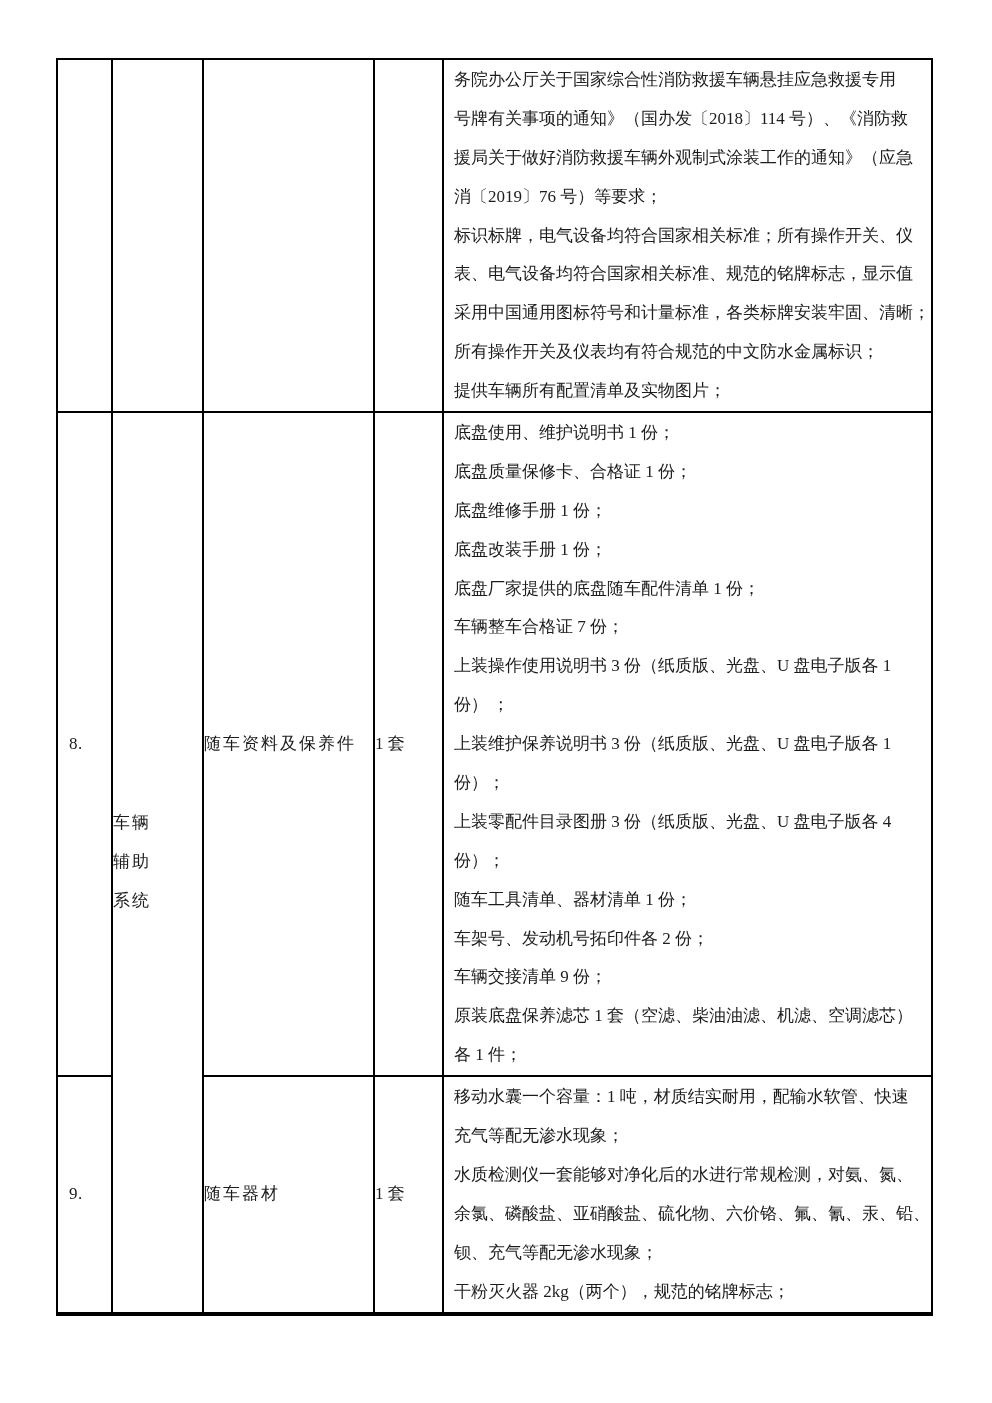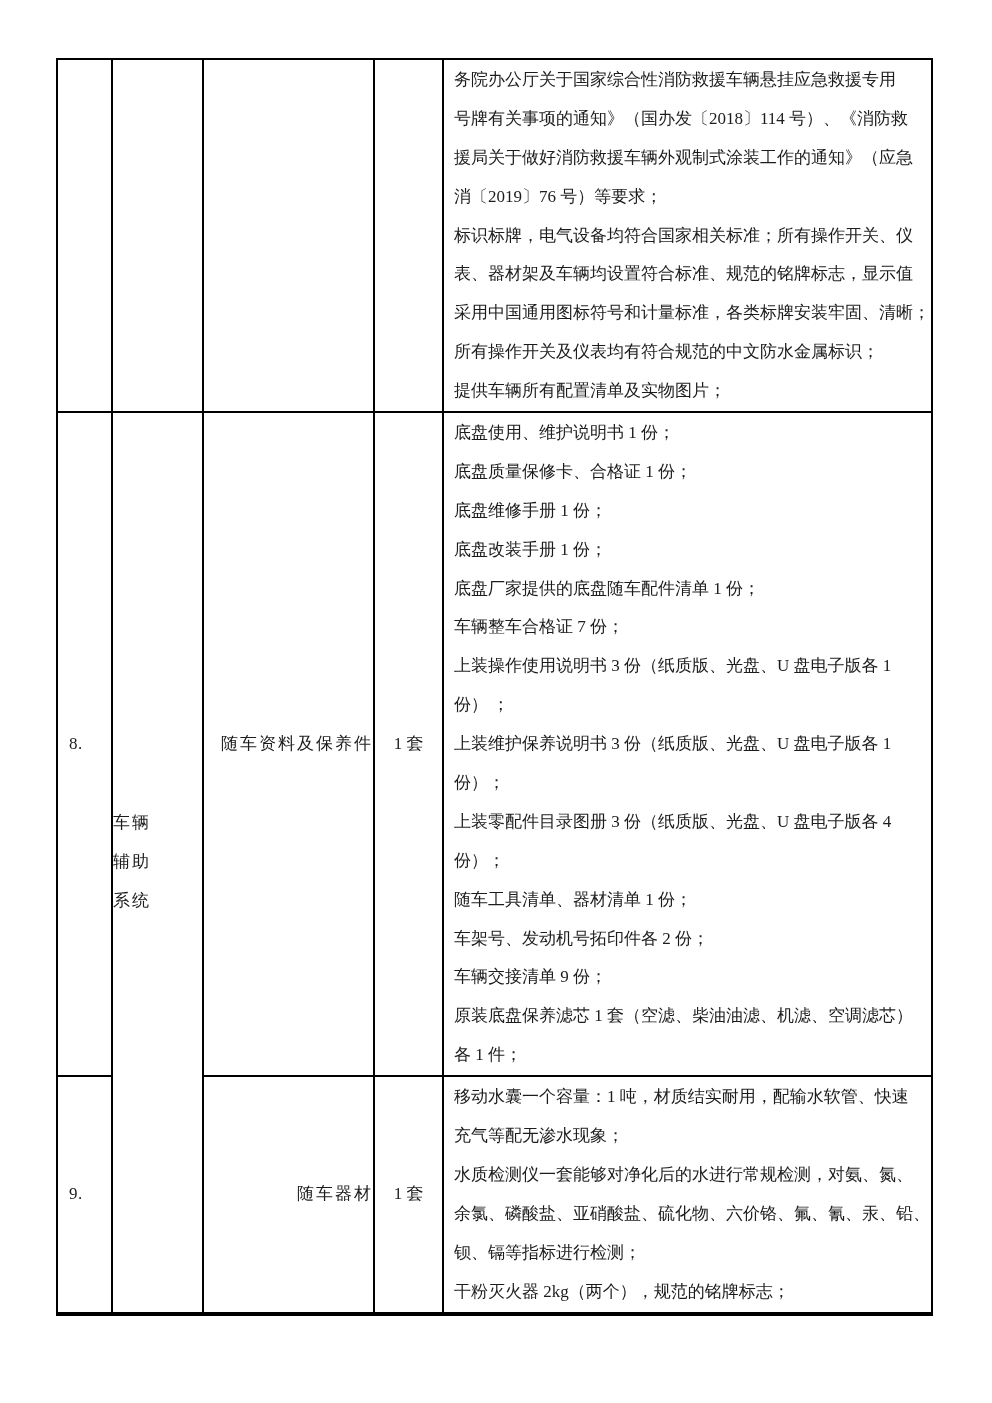--- a/index.html
+++ b/index.html
@@ -34,25 +34,24 @@
   td.num {
     text-align: left;
     padding-left: 11px;
     letter-spacing: 0.5px;
   }
   td.cat {
     text-align: left;
     letter-spacing: 2px;
   }
   td.item {
-    text-align: right;
+    text-align: left;
     letter-spacing: 2px;
   }
   td.qty {
-    text-align: center;
   }
   td.spec-cell {
     vertical-align: top;
     text-align: left;
     padding: 1px 7px 0 10px;
   }
   td.spec-cell .ln {
     white-space: nowrap;
     height: 38.9px;
   }
@@ -78,21 +77,21 @@
       <td class="num"></td>
       <td class="cat"></td>
       <td class="item"></td>
       <td class="qty"></td>
       <td class="spec-cell">
             <div class="ln">务院办公厅关于国家综合性消防救援车辆悬挂应急救援专用</div>
             <div class="ln">号牌有关事项的通知》（国办发〔2018〕114 号）、《消防救</div>
             <div class="ln">援局关于做好消防救援车辆外观制式涂装工作的通知》（应急</div>
             <div class="ln">消〔2019〕76 号）等要求；</div>
             <div class="ln">标识标牌，电气设备均符合国家相关标准；所有操作开关、仪</div>
-            <div class="ln">表、器材架及车辆均设置符合标准、规范的铭牌标志，显示值</div>
+            <div class="ln">表、电气设备均符合国家相关标准、规范的铭牌标志，显示值</div>
             <div class="ln">采用中国通用图标符号和计量标准，各类标牌安装牢固、清晰；</div>
             <div class="ln">所有操作开关及仪表均有符合规范的中文防水金属标识；</div>
             <div class="ln">提供车辆所有配置清单及实物图片；</div>
           </td>
     </tr>
 
     <tr class="row-8">
       <td class="num">8.</td>
       <td class="cat" rowspan="2">
             <div class="ln">车辆</div>
@@ -124,19 +123,19 @@
 
     <tr class="row-9">
       <td class="num">9.</td>
       <td class="item">随车器材</td>
       <td class="qty">1 套</td>
       <td class="spec-cell">
             <div class="ln">移动水囊一个容量：1 吨，材质结实耐用，配输水软管、快速</div>
             <div class="ln">充气等配无渗水现象；</div>
             <div class="ln">水质检测仪一套能够对净化后的水进行常规检测，对氨、氮、</div>
             <div class="ln">余氯、磷酸盐、亚硝酸盐、硫化物、六价铬、氟、氰、汞、铅、</div>
-            <div class="ln">钡、镉等指标进行检测；</div>
+            <div class="ln">钡、充气等配无渗水现象；</div>
             <div class="ln">干粉灭火器 2kg（两个），规范的铭牌标志；</div>
           </td>
     </tr>
   </tbody>
     </table>
 </div>
 
 </body></html>

